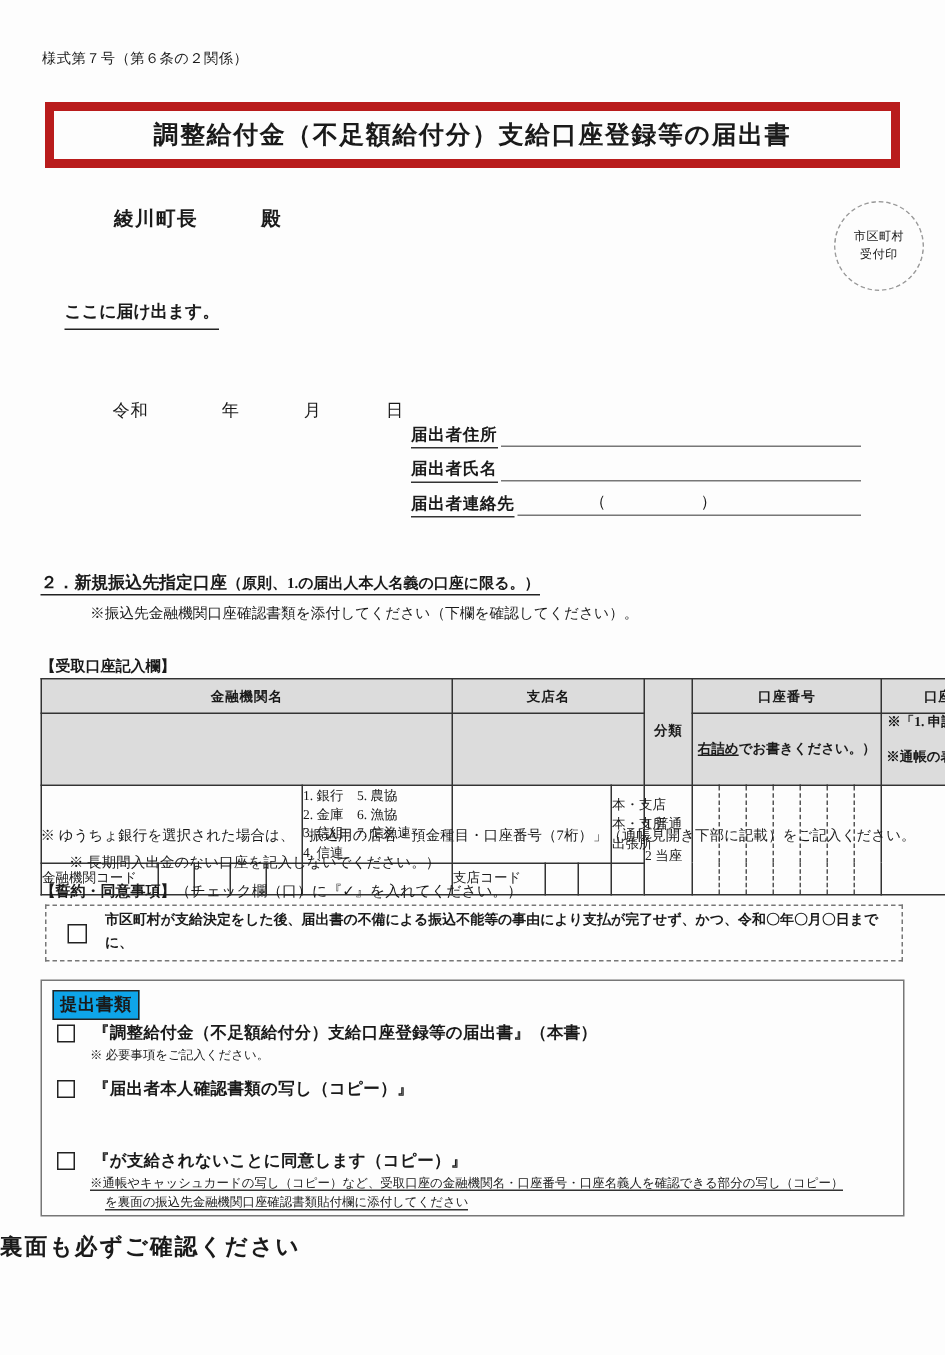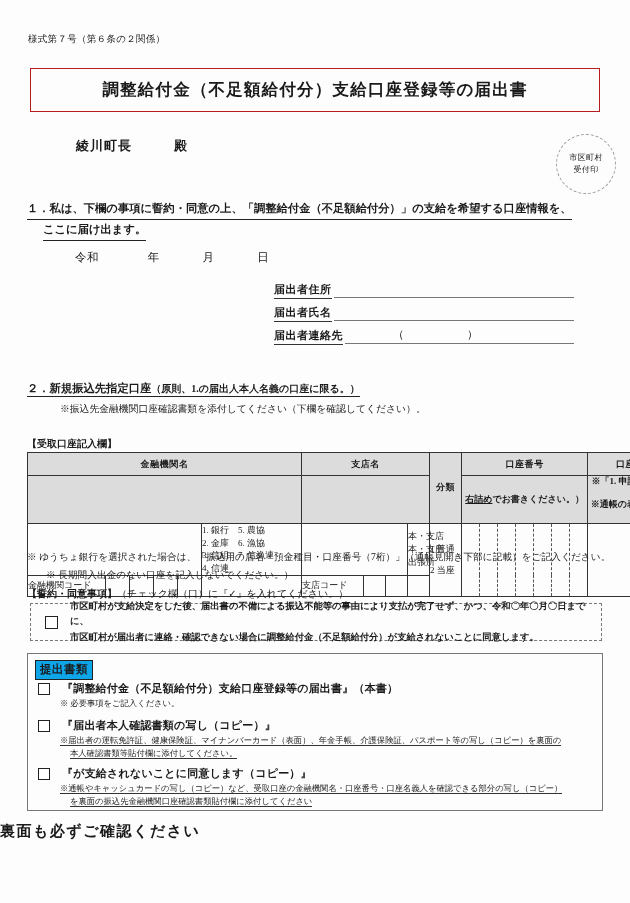--- a/index.html
+++ b/index.html
@@ -26,21 +26,21 @@
     font-size: 9.5px;
     letter-spacing: 0.3px;
     white-space: nowrap;
   }
   .title-box {
     position: absolute;
     left: 30px;
     top: 68px;
     width: 570px;
     height: 44px;
-    border: 1px solid #b91c1c;
+    border: 6px solid #b91c1c;
     background: #fdfdfd;
     display: flex;
     align-items: center;
     justify-content: center;
     box-sizing: border-box;
   }
   .title-text {
     font-size: 16.5px;
     font-weight: bold;
     letter-spacing: 1.2px;
@@ -93,21 +93,21 @@
   }
   .sec1 .l2wrap { padding-left: 16px; }
   .date-line {
     position: absolute;
     left: 75px;
     top: 250px;
     font-size: 11.5px;
     letter-spacing: 0.5px;
     white-space: nowrap;
   }
-  .date-line span { display: inline-block; }
+  .date-line span { display: inline-block; margin-top: 16px; }
   .applicant {
     position: absolute;
     left: 274px;
     top: 282px;
     width: 300px;
   }
   .appl-row {
     display: flex;
     align-items: center;
     margin-bottom: 6px;
@@ -348,21 +348,20 @@
   </div>
 
   <div class="addressee">綾川町長　　　殿</div>
 
   <div class="seal">
     <div>市区町村</div>
     <div>受付印</div>
   </div>
 
   <div class="sec1">
-    <div><span class="l1">１．私は、下欄の事項に誓約・同意の上、「調整給付金（不足額給付分）」の支給を希望する口座情報を、</span></div>
     <div class="l2wrap"><span class="l2">ここに届け出ます。</span></div>
   </div>
 
   <div class="date-line">
     <span>令和</span>
     <span style="width:42px"></span>
     <span>年</span>
     <span style="width:36px"></span>
     <span>月</span>
     <span style="width:36px"></span>
@@ -483,21 +482,20 @@
   <div class="note-line" id="note2">※ 長期間入出金のない口座を記入しないでください。）</div>
 
   <div id="pledge-hdr">
     <span>【誓約・同意事項】</span><span style="font-weight:normal">（チェック欄（口）に『✓』を入れてください。）</span>
   </div>
 
   <div class="pledge-box">
     <span class="chk"></span>
     <span class="pledge-text">
       <span>市区町村が支給決定をした後、届出書の不備による振込不能等の事由により支払が完了せず、かつ、令和〇年〇月〇日までに、</span><br>
-      <span>市区町村が届出者に連絡・確認できない場合に調整給付金（不足額給付分）が支給されないことに同意します。</span>
     </span>
   </div>
 
   <div class="docs-box"></div>
   <div class="docs-title">提出書類</div>
 
   <div class="doc-item" id="doc1">
     <div class="doc-head">
       <span class="doc-chk"></span>
       <span class="doc-title">『調整給付金（不足額給付分）支給口座登録等の届出書』（本書）</span>
@@ -505,24 +503,20 @@
     <div class="doc-note">
       <span>※ 必要事項をご記入ください。</span>
     </div>
   </div>
 
   <div class="doc-item" id="doc2">
     <div class="doc-head">
       <span class="doc-chk"></span>
       <span class="doc-title">『届出者本人確認書類の写し（コピー）』</span>
     </div>
-    <div class="doc-note">
-      <span class="ul">※届出者の運転免許証、健康保険証、マイナンバーカード（表面）、年金手帳、介護保険証、パスポート等の写し（コピー）を裏面の</span>
-      <span class="l2"><span class="ul">本人確認書類等貼付欄に添付してください。</span></span>
-    </div>
   </div>
 
   <div class="doc-item" id="doc3">
     <div class="doc-head">
       <span class="doc-chk"></span>
       <span class="doc-title">『が支給されないことに同意します（コピー）』</span>
     </div>
     <div class="doc-note">
       <span class="ul">※通帳やキャッシュカードの写し（コピー）など、受取口座の金融機関名・口座番号・口座名義人を確認できる部分の写し（コピー）</span>
       <span class="l2"><span class="ul">を裏面の振込先金融機関口座確認書類貼付欄に添付してください</span></span>

